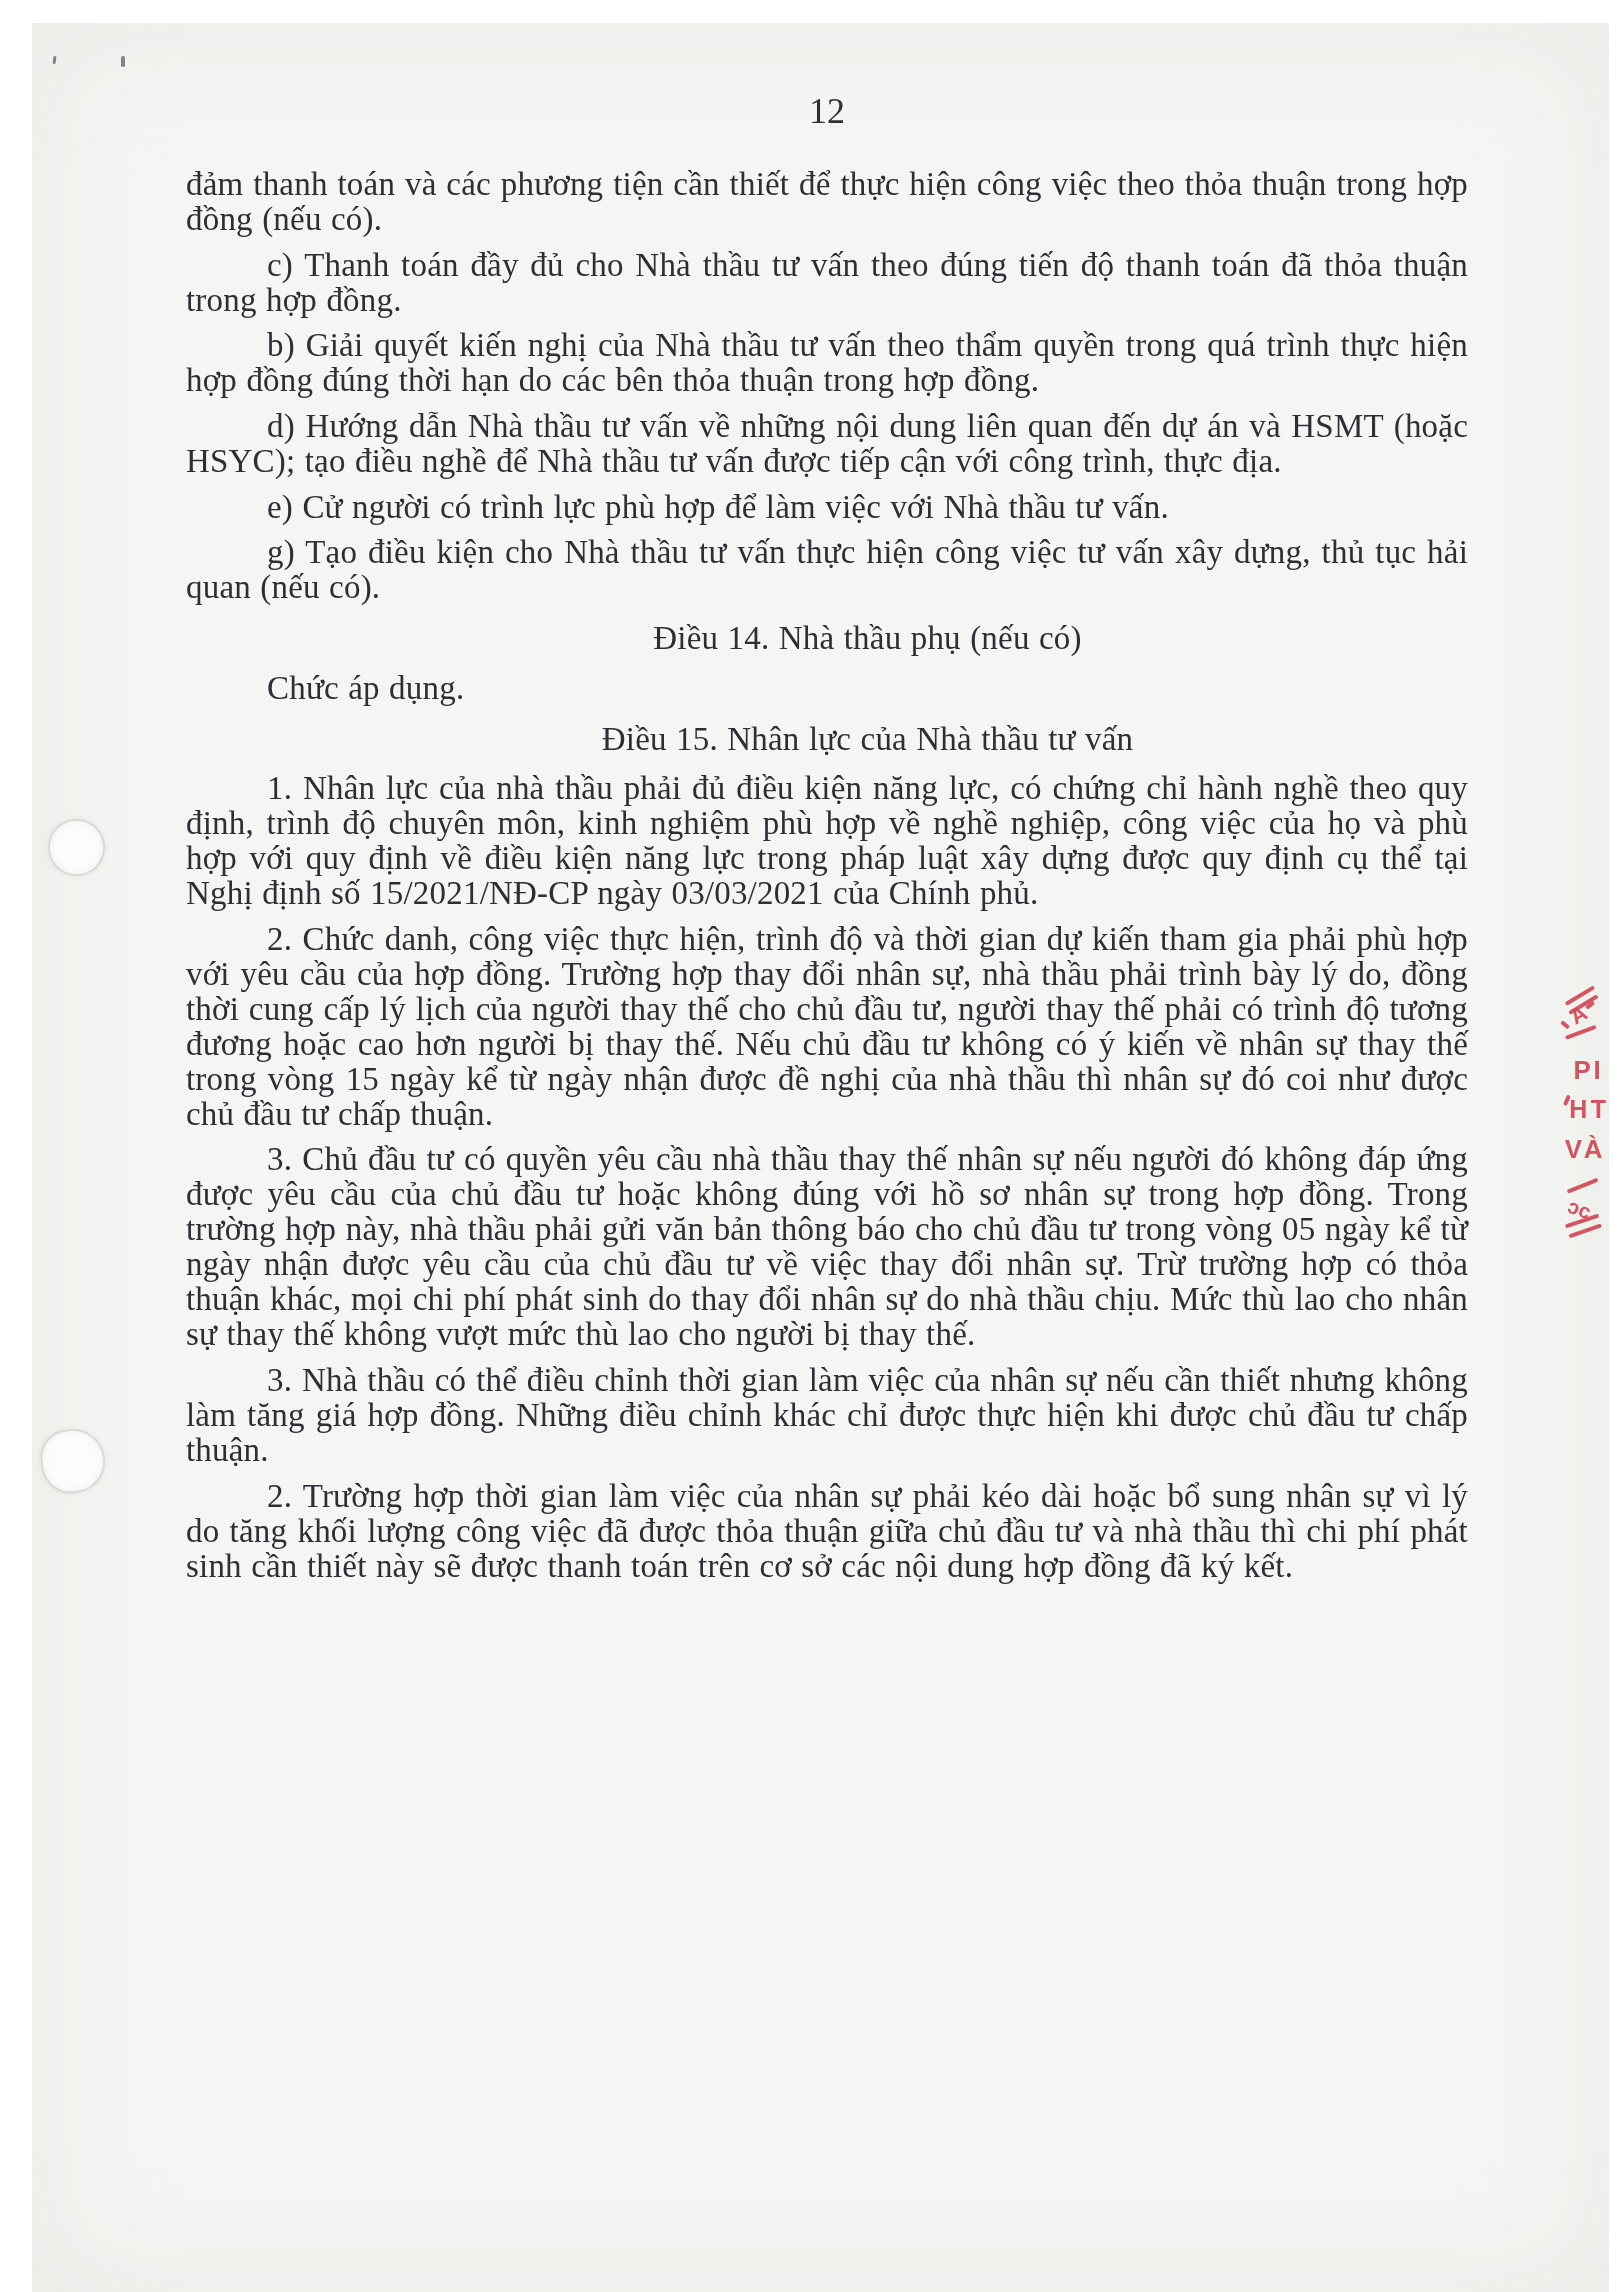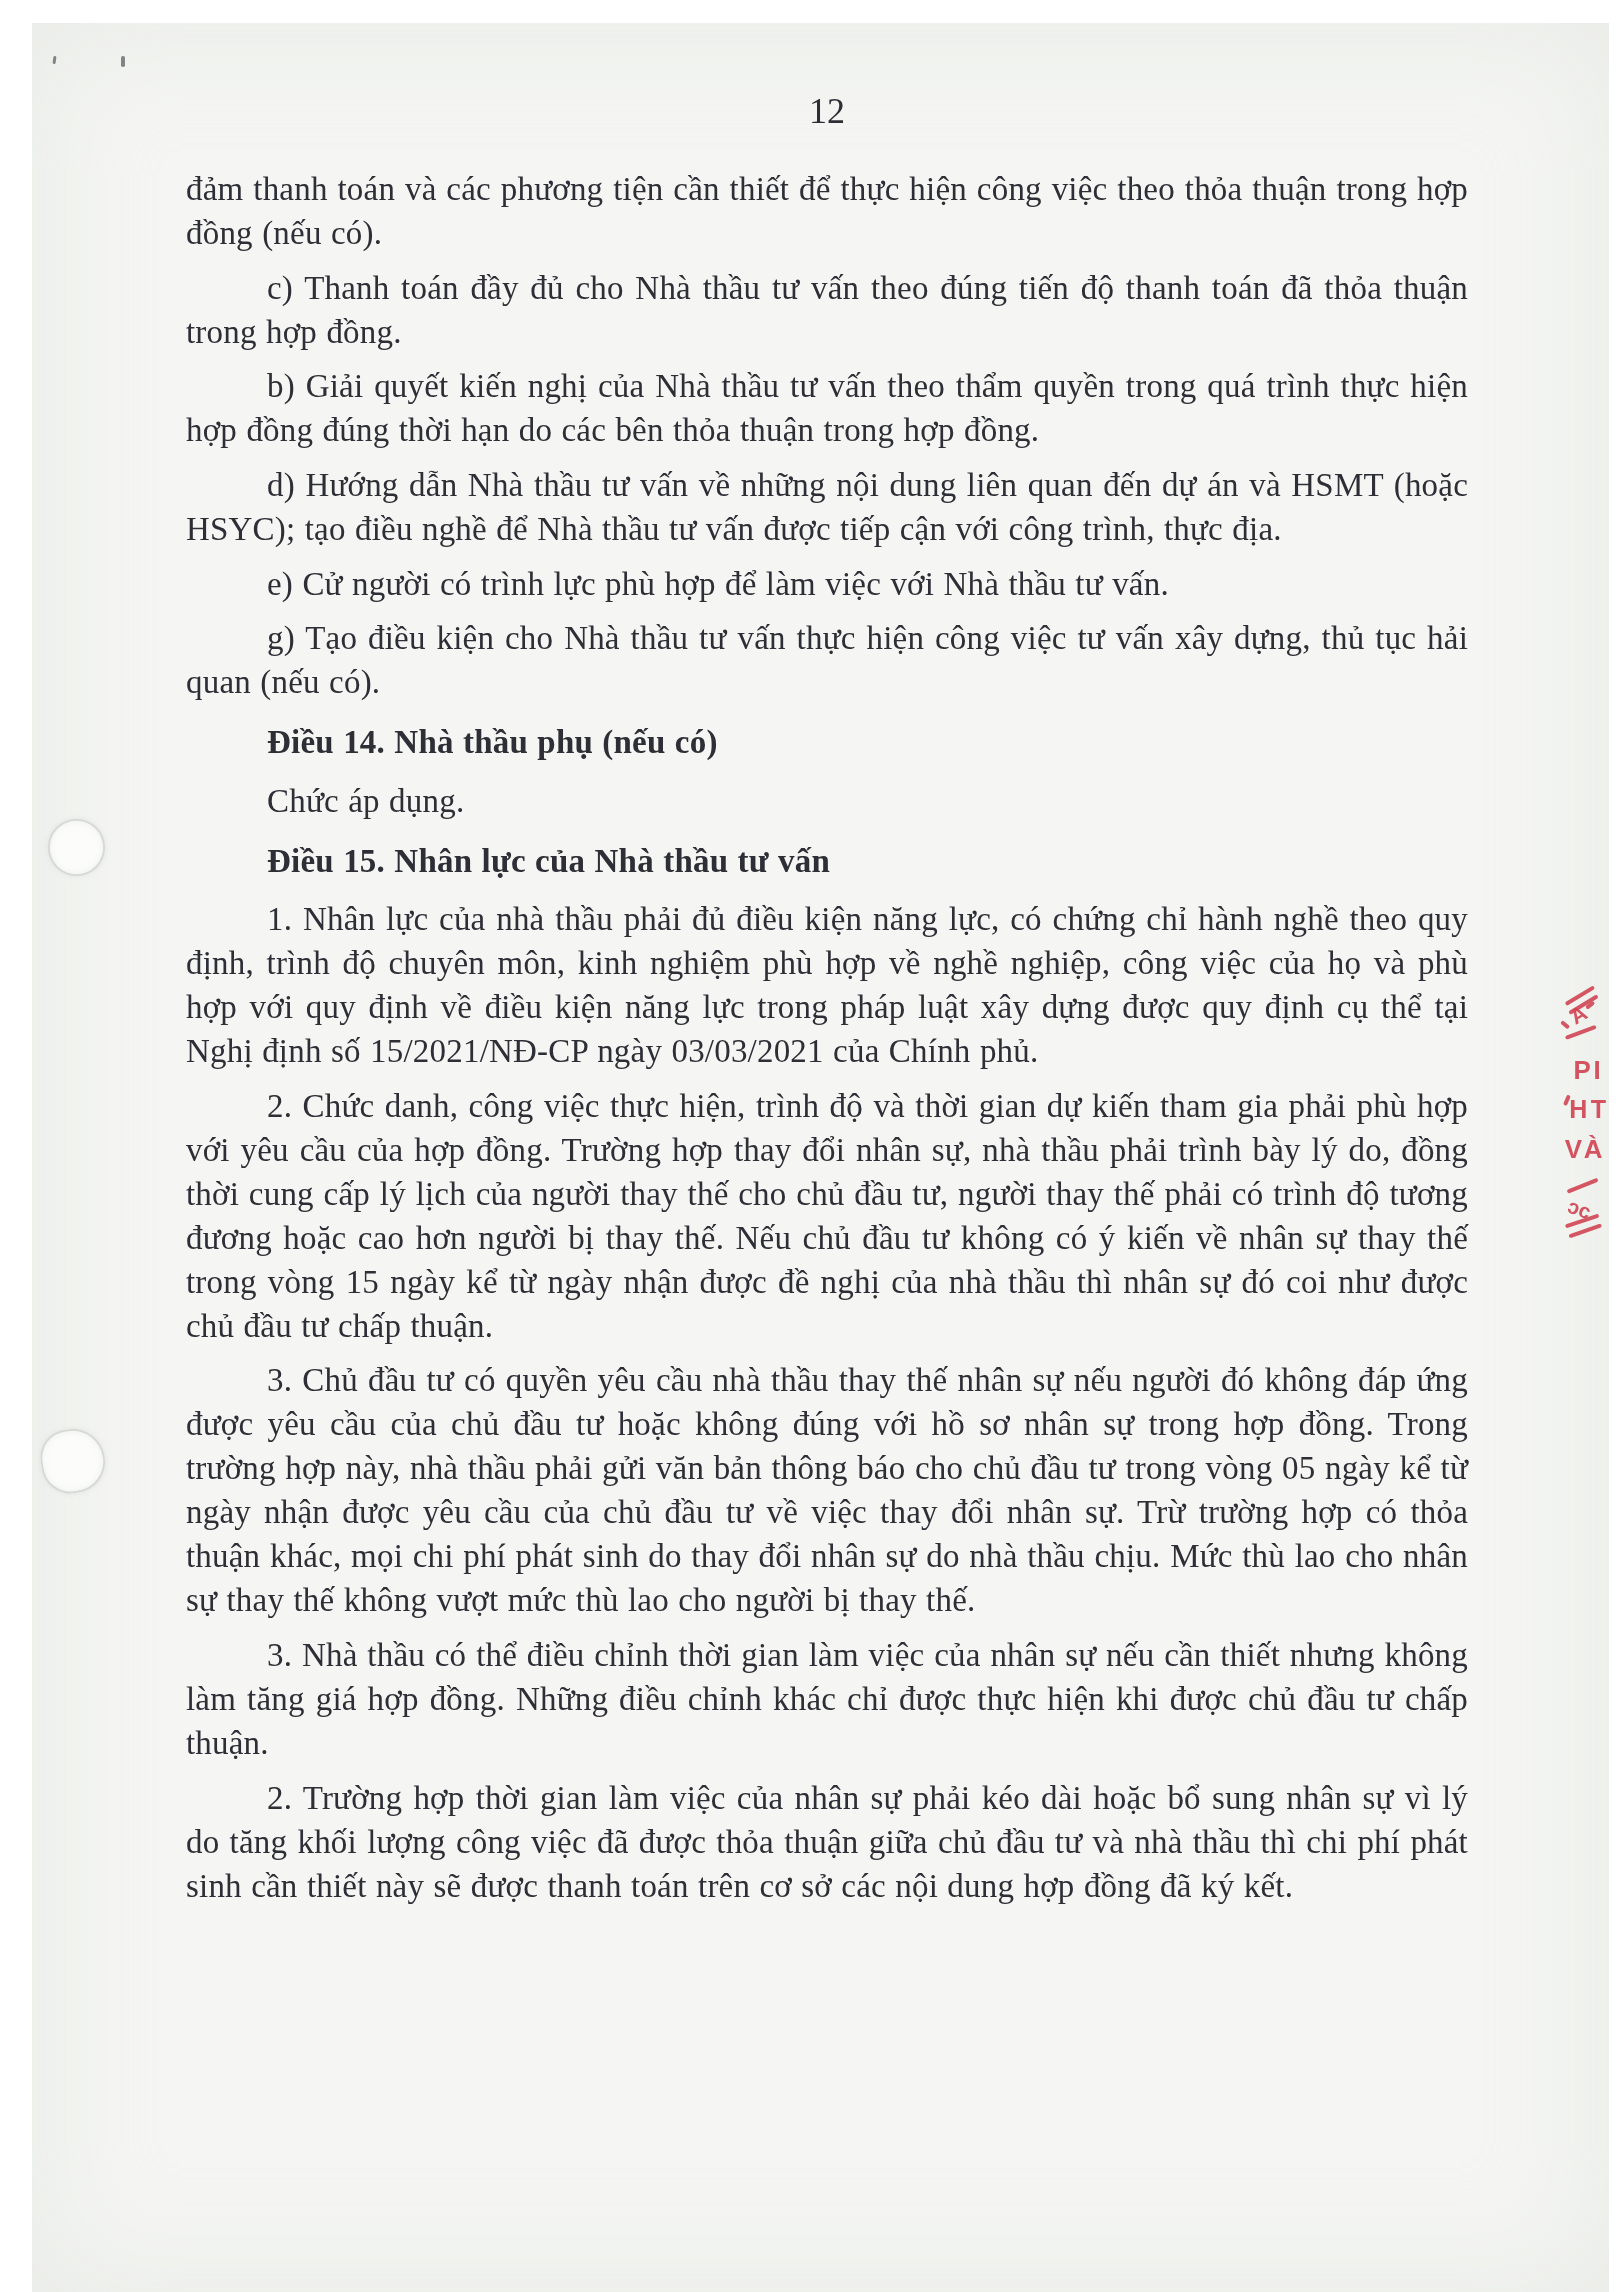--- a/index.html
+++ b/index.html
@@ -47,31 +47,31 @@
     font-size: 36px;
     color: var(--ink);
   }
   .content {
     position: absolute;
     left: 186px; top: 167px; width: 1282px;
     color: var(--ink);
   }
   .para {
     font-size: 33px;
-    line-height: 44px;
+    line-height: 35px;
     text-align: justify;
     text-indent: 81px;
     margin-bottom: 10.7px;
     letter-spacing: 0.2px;
     word-spacing: 0.9px;
   }
   .para.continuation { text-indent: 0; }
   .para.heading {
-    font-weight: bold;
-    text-align: left;
+    font-weight: normal;
+    text-align: center;
     margin-top: 16px;
     margin-bottom: 14.3px;
   }
   .stamp-wrap {
     position: absolute;
     left: 1545px; top: 972px;
     width: 64px; height: 279px;
     overflow: hidden;
     color: var(--stamp);
   }

